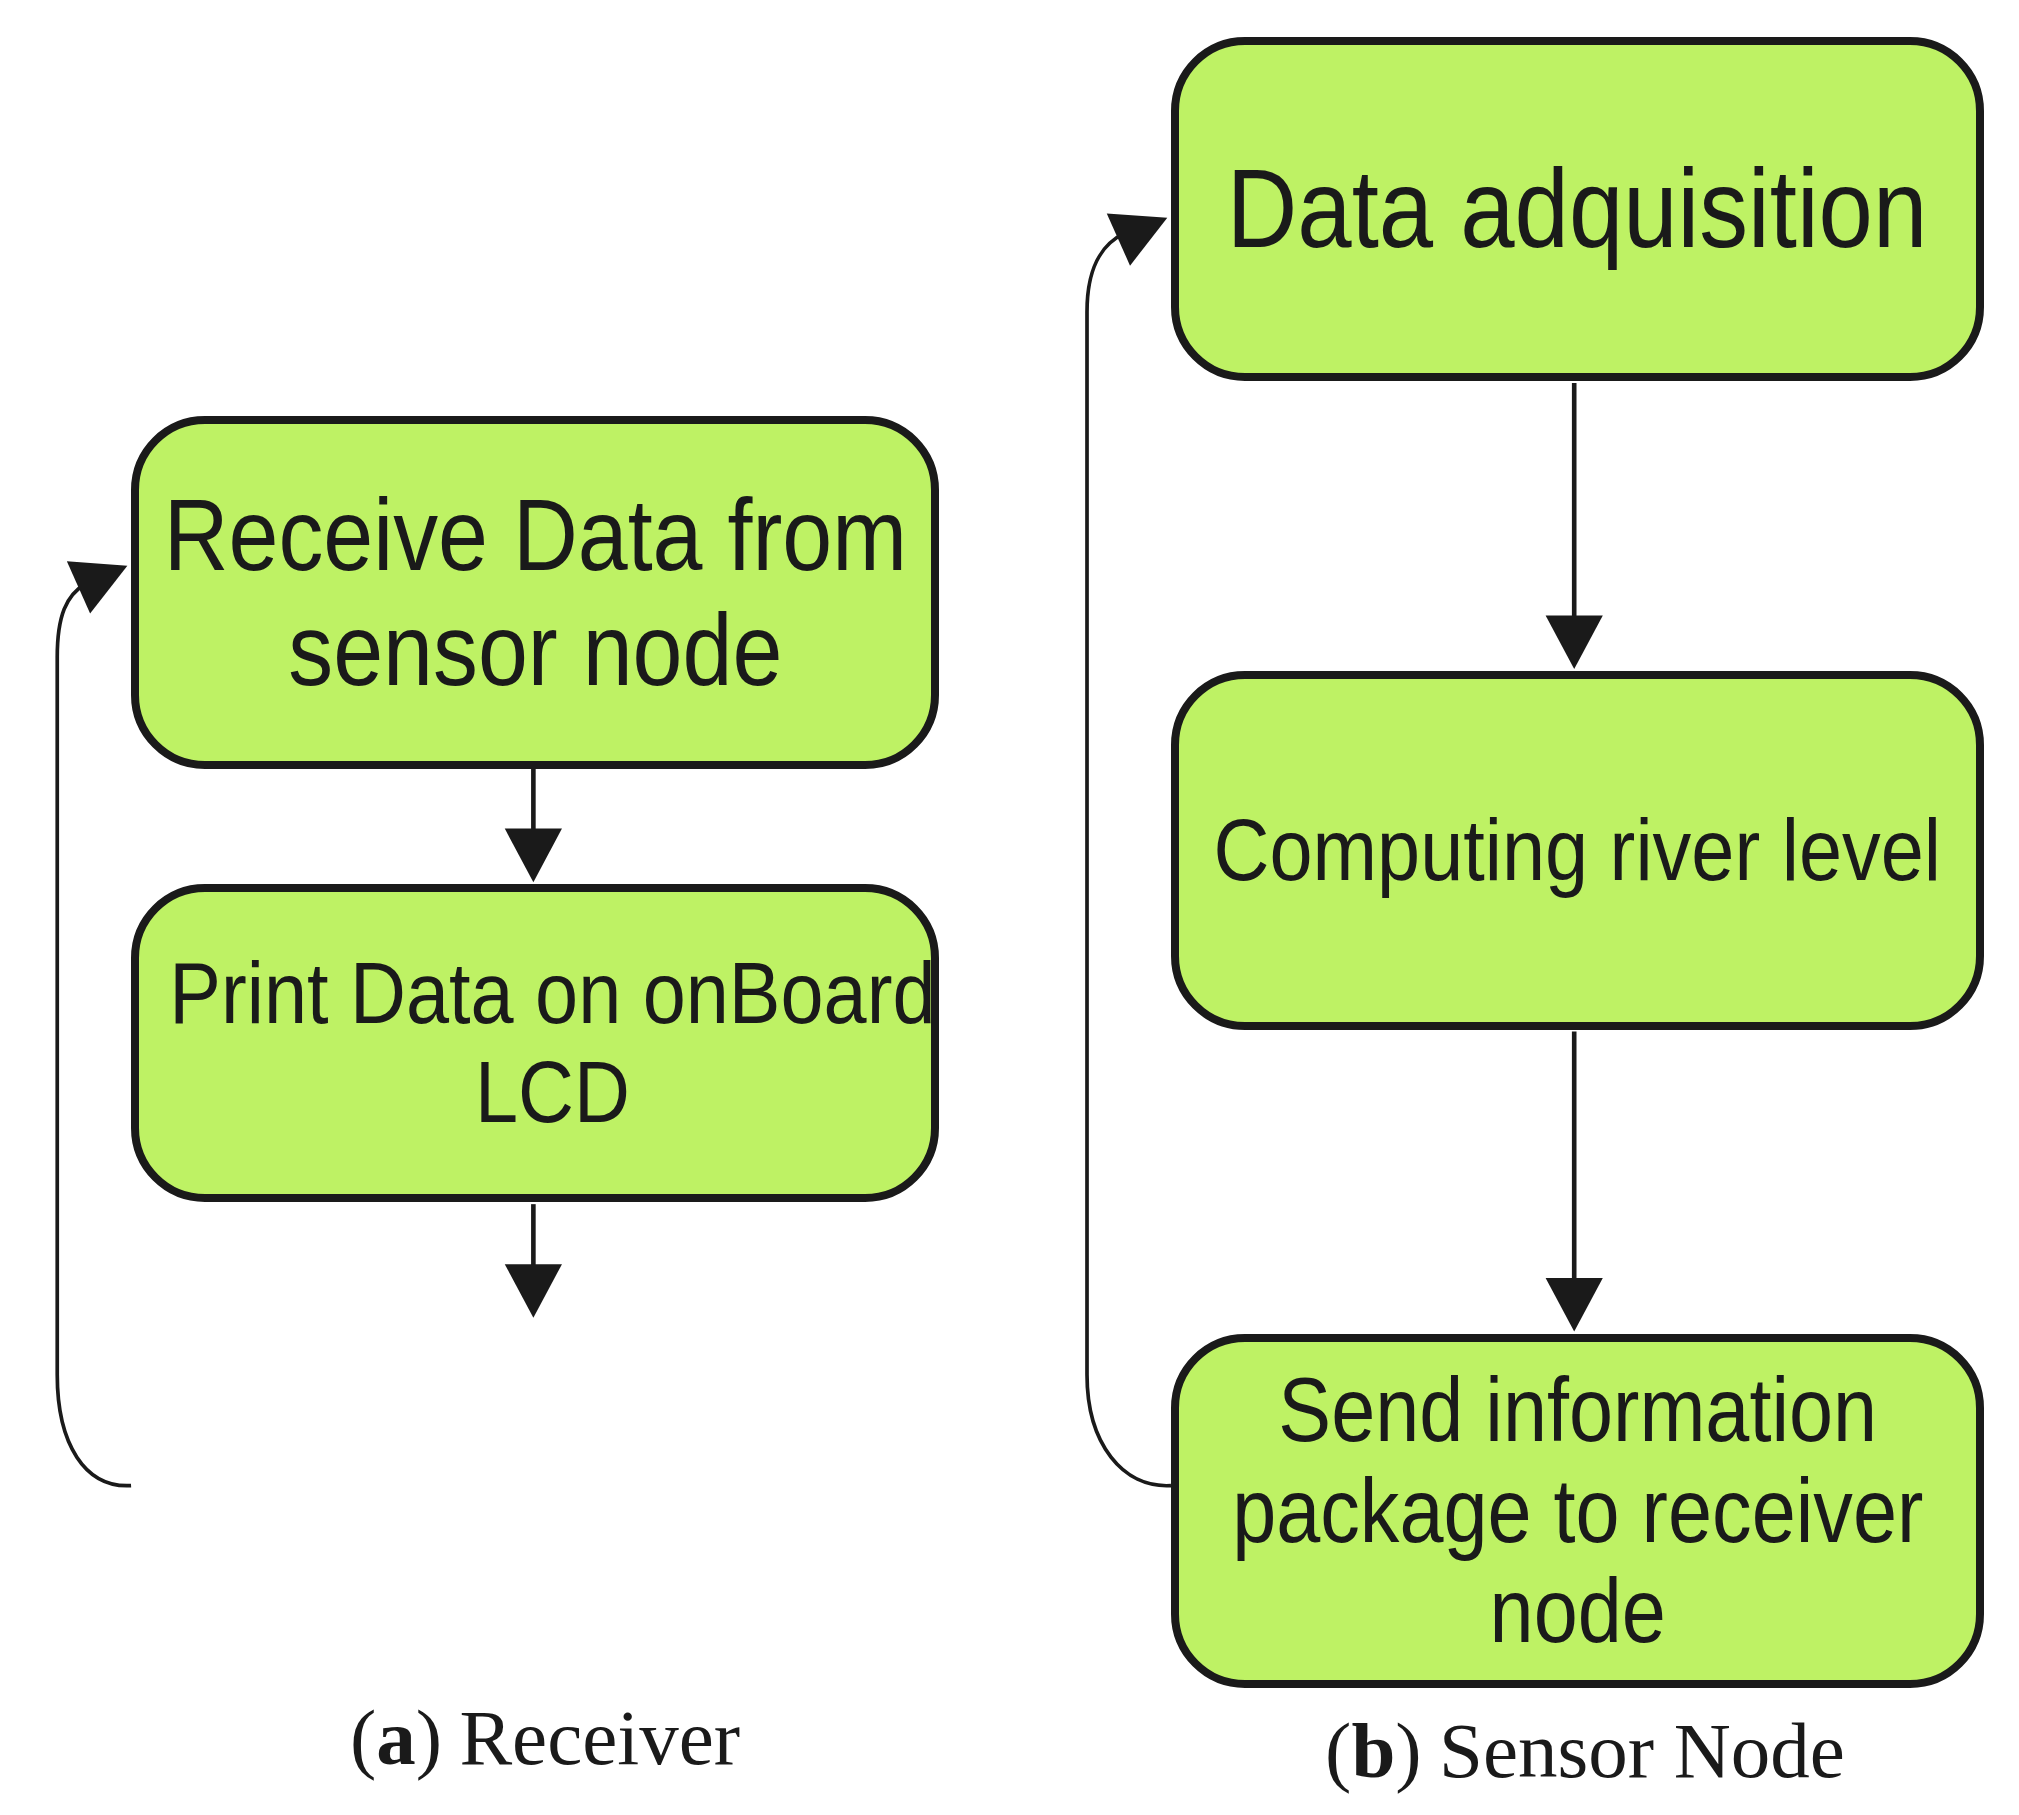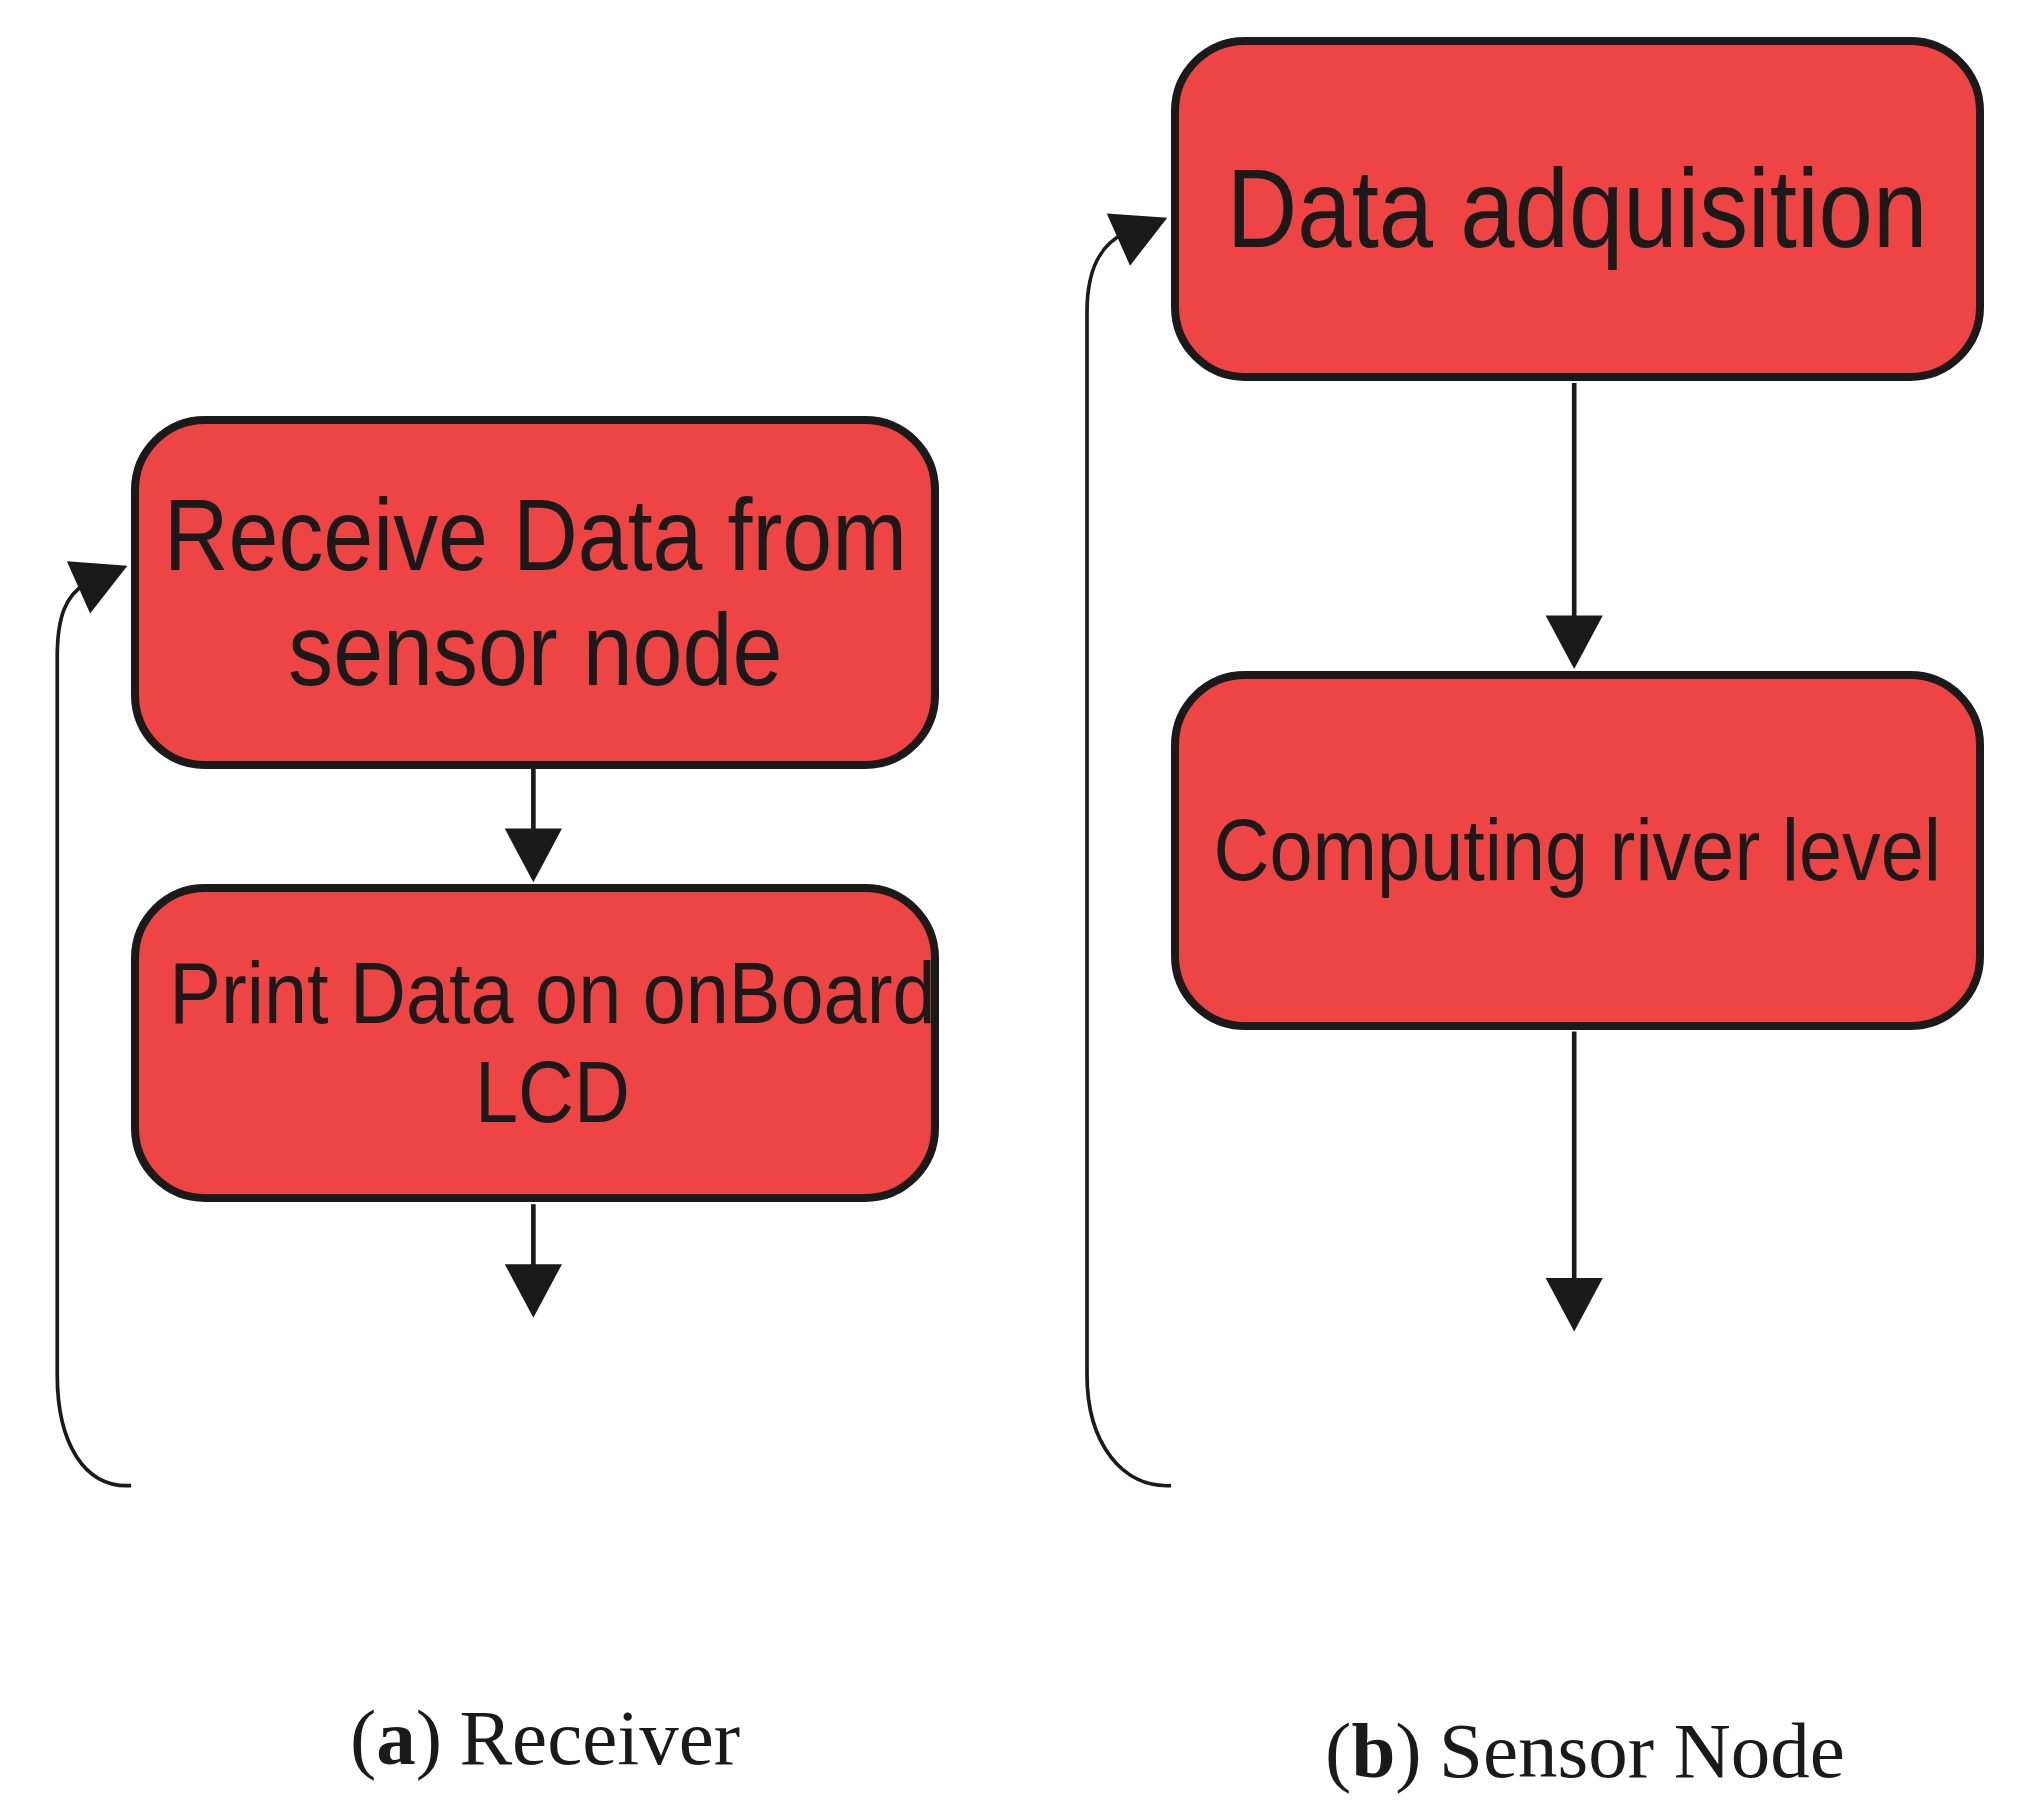--- a/index.html
+++ b/index.html
@@ -21,21 +21,21 @@
     left: 0; top: 0;
     width: 2019px;
     height: 1815px;
     pointer-events: none;
   }
   .node {
     position: absolute;
     box-sizing: border-box;
     border: 8.3px solid #1a1a1a;
     border-radius: 74px;
-    background: #ef4444;
+    background: #bef264;
     display: flex;
     align-items: center;
     justify-content: center;
     text-align: center;
   }
   .node .txt {
     transform: scaleX(0.88);
     transform-origin: 50% 50%;
     line-height: 1.12;
     white-space: nowrap;
@@ -125,20 +125,27 @@
   <div class="node" id="node-b1">
     <div class="txt">
       <div>Data adquisition</div>
     </div>
   </div>
   <div class="node" id="node-b2">
     <div class="txt">
       <div>Computing river level</div>
     </div>
   </div>
+  <div class="node" id="node-b3">
+    <div class="txt">
+      <div>Send information</div>
+      <div>package to receiver</div>
+      <div>node</div>
+    </div>
+  </div>
 
   <div class="caption" id="caption-a">
     <span>(</span><span class="letter">a</span><span>)</span><span class="cap-text">Receiver</span>
   </div>
   <div class="caption" id="caption-b">
     <span>(</span><span class="letter">b</span><span>)</span><span class="cap-text">Sensor Node</span>
   </div>
 
 </div>
 

